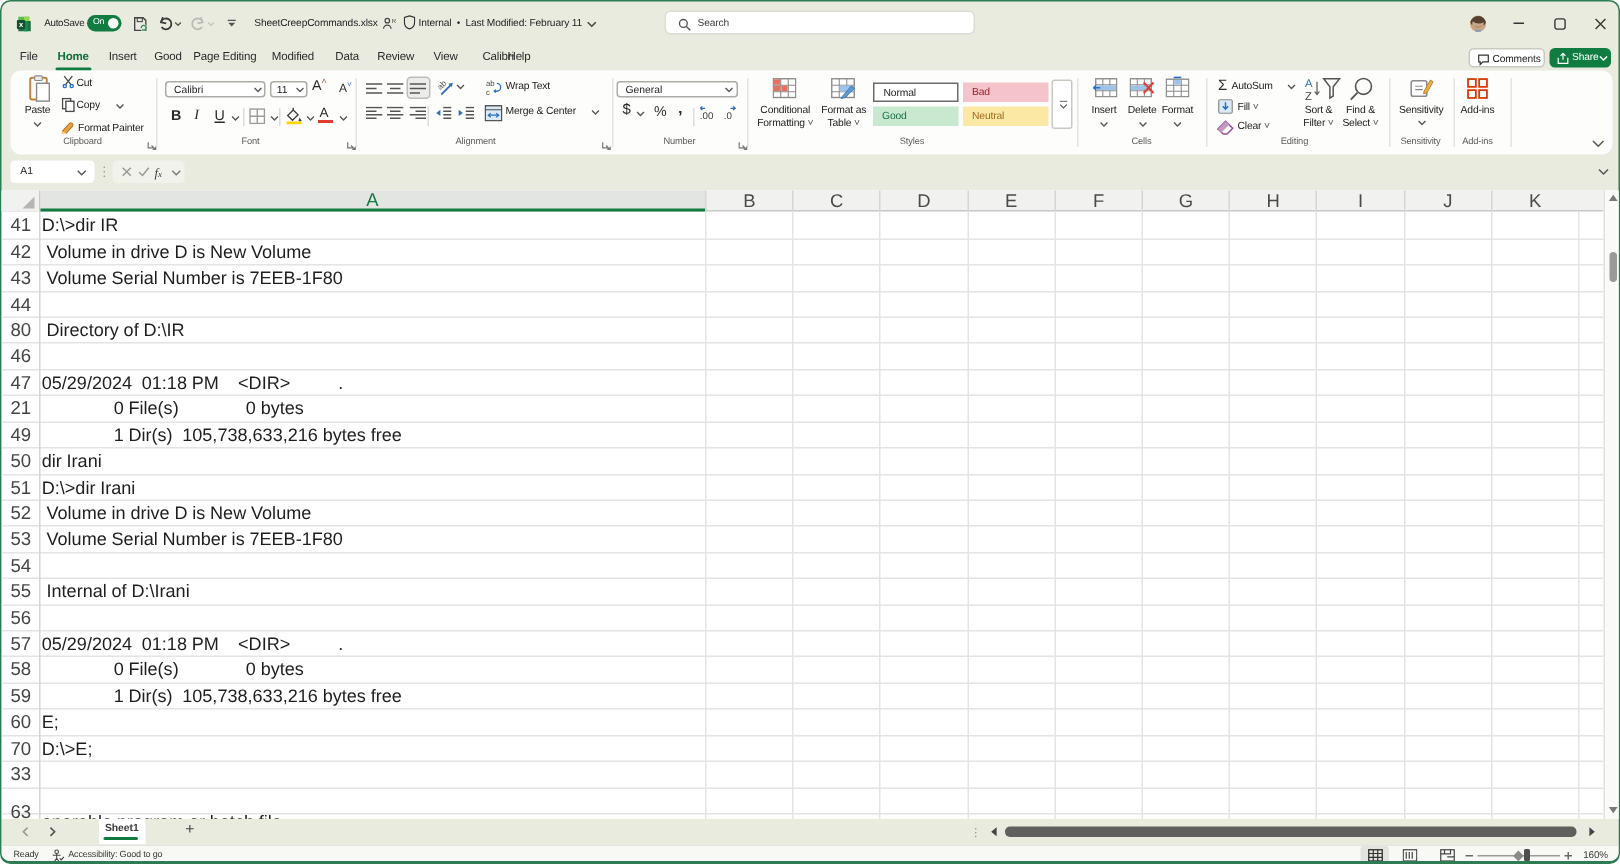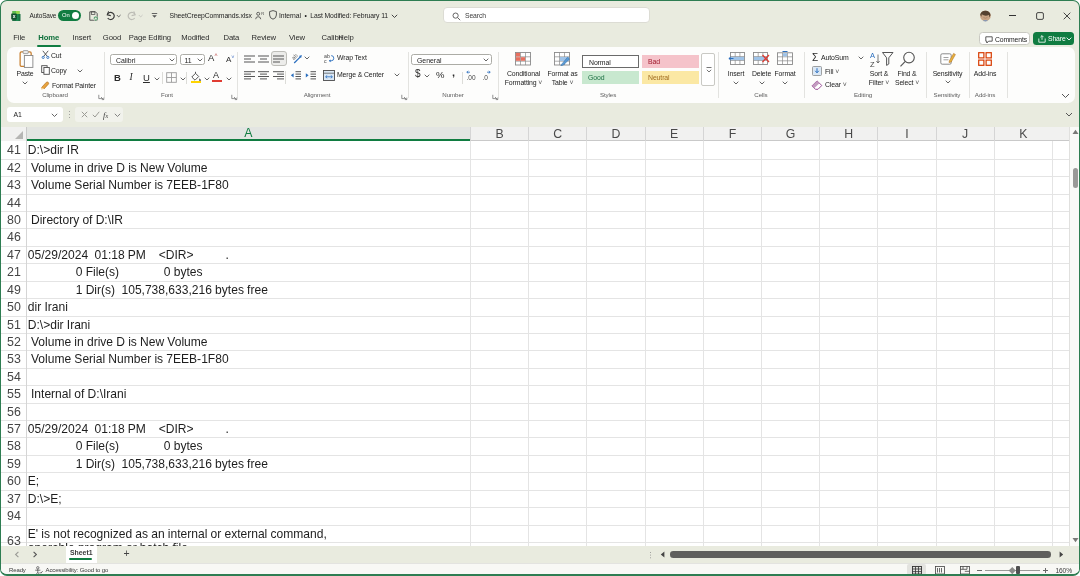--- a/index.html
+++ b/index.html
@@ -555,25 +555,24 @@
 <div class="ct" style="top:258.7px"> Internal of D:\Irani</div>
 <div class="rn" style="top:276.1px">56</div>
 <div class="rn" style="top:293.5px">57</div>
 <div class="ct" style="top:293.5px">05/29/2024  01:18 PM    &lt;DIR&gt;          .</div>
 <div class="rn" style="top:310.9px">58</div>
 <div class="ct" style="top:310.9px">               0 File(s)              0 bytes</div>
 <div class="rn" style="top:328.4px">59</div>
 <div class="ct" style="top:328.4px">               1 Dir(s)  105,738,633,216 bytes free</div>
 <div class="rn" style="top:345.8px">60</div>
 <div class="ct" style="top:345.8px">E;</div>
-<div class="rn" style="top:363.2px">37</div>
+<div class="rn" style="top:363.2px">70</div>
 <div class="ct" style="top:363.2px">D:\&gt;E;</div>
-<div class="rn" style="top:380.6px">94</div>
+<div class="rn" style="top:380.6px">33</div>
 <div class="rn" style="top:405px">63</div>
-<div class="ct" style="top:398.0px">E' is not recognized as an internal or external command,</div>
 <div class="rn" style="top:415.5px">64</div>
 <div class="ct" style="top:412.3px">operable program or batch file.</div>
 
   <div class="abs" style="left:1068px;top:0;width:10.5px;height:419.5px;background:#fafaf8;border-left:1px solid #e0e0de;">
     <svg class="abs" style="left:1.8px;top:2.5px" width="7" height="6" viewBox="0 0 7 6">
           <path d="M3.5 0.8 L6.5 5 H0.5 Z" fill="#7a7a78"></path>
         </svg>
     <div class="abs" style="left:2.5px;top:41.5px;width:5px;height:19.5px;background:#9a9a98;border-radius:2.5px;"></div>
     <svg class="abs" style="left:1.8px;top:410px" width="7" height="6" viewBox="0 0 7 6">
           <path d="M3.5 5.2 L6.5 1 H0.5 Z" fill="#7a7a78"></path>

